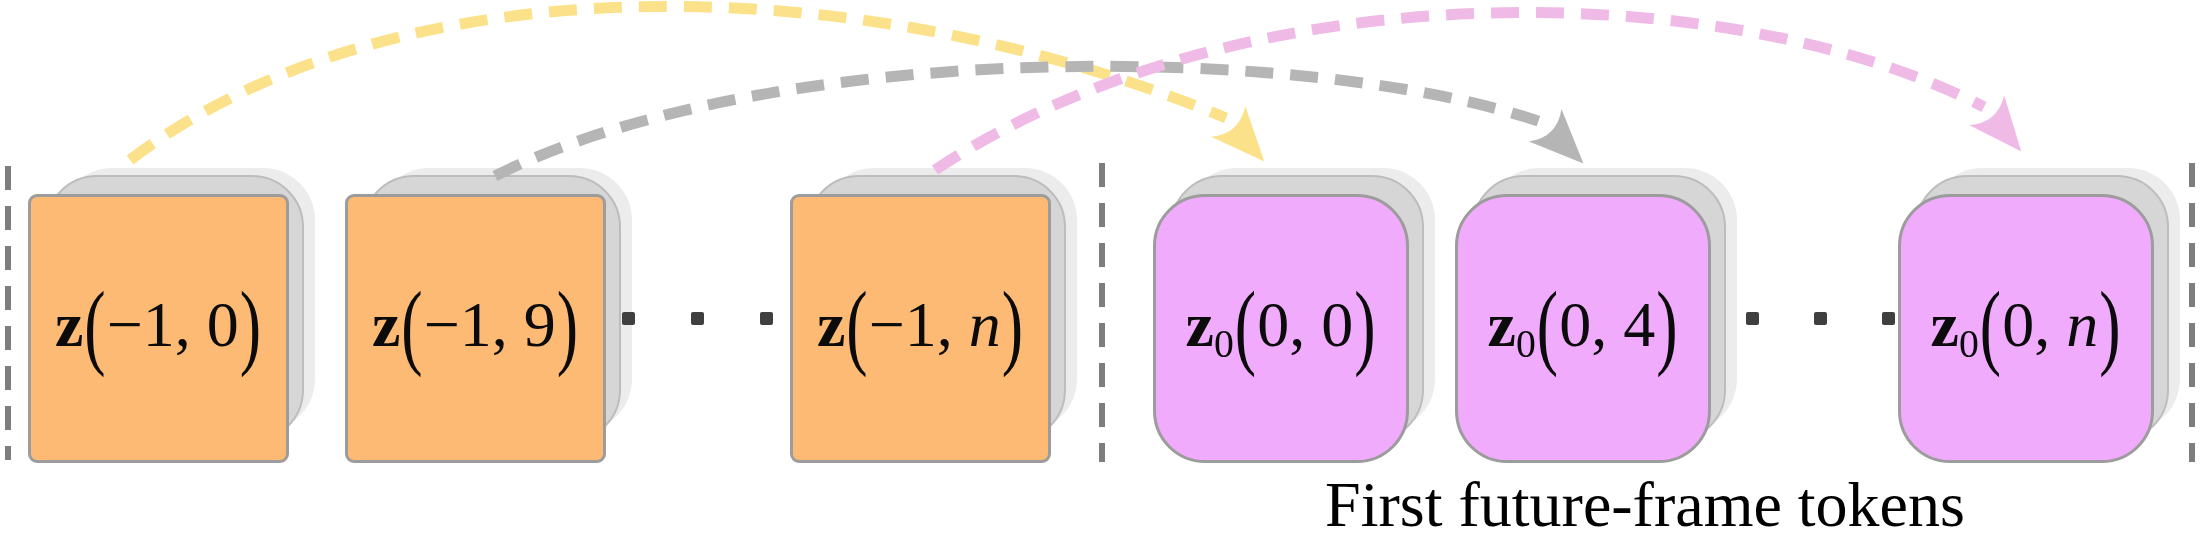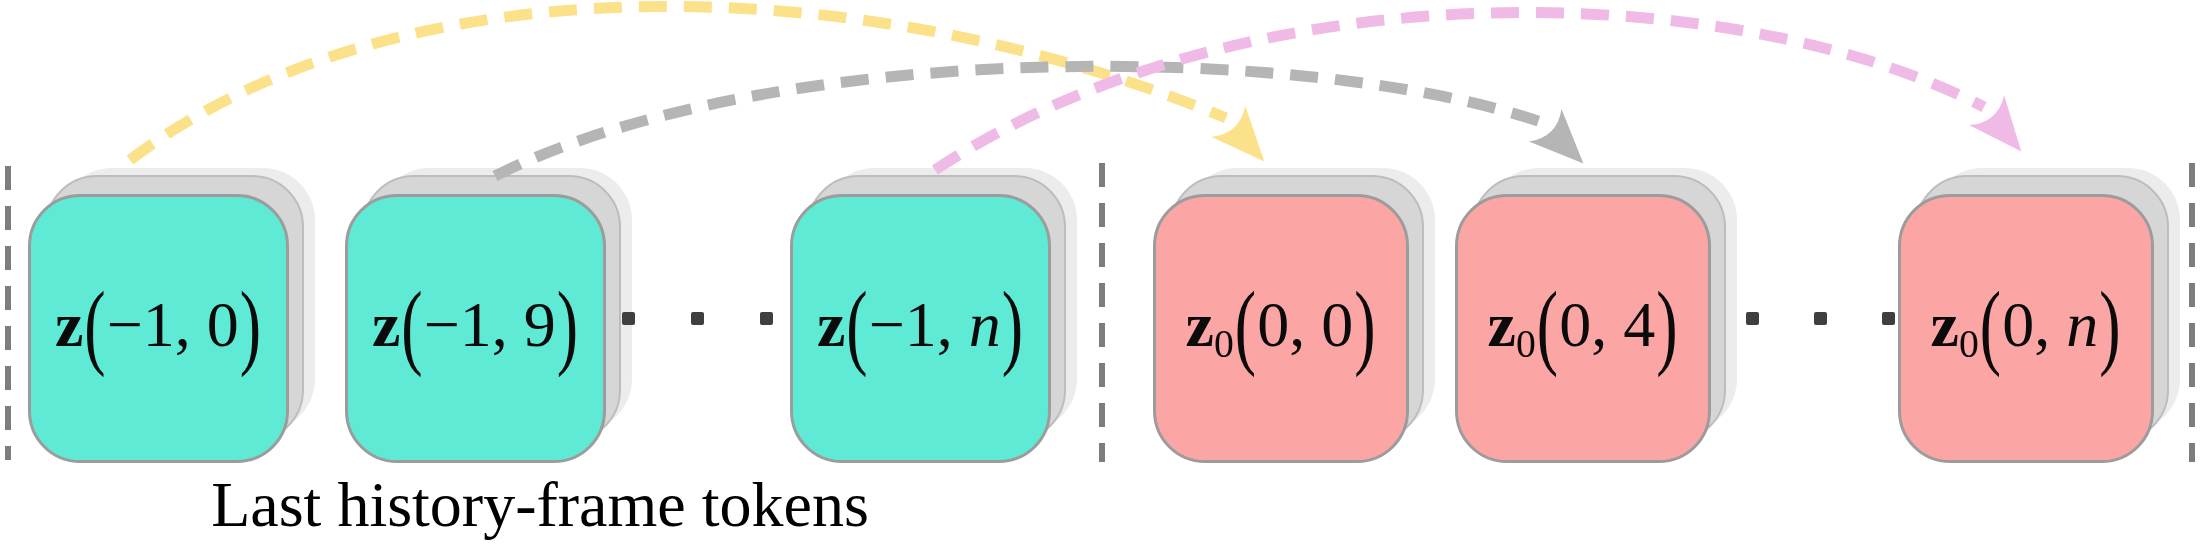--- a/index.html
+++ b/index.html
@@ -12,22 +12,22 @@
   }
   
   .token{position:absolute;top:166px;height:306px;}
   .token .card{position:absolute;border-radius:52px;height:263px;}
   .g .card{width:255px;}
   .b .card{width:250px;}
   .c-out{left:32px;top:2px;background:#ececec;}
   .c-mid{left:17px;top:9px;background:#d6d6d6;border:2px solid #bdbdbd;}
   .c-front{left:0;top:28px;border:3px solid #9c9c9c;
            display:flex;align-items:center;justify-content:center;}
-  .g .c-front{background:#5eead4;}
-  .b .c-front{background:#fca5a5;}
+  .g .c-front{background:#fdba74;border-radius:9px;}
+  .b .c-front{background:#f0abfc;}
   #tok-g1{left:28px;}  #tok-g2{left:345px;}  #tok-g3{left:790px;}
   #tok-b1{left:1153px;}#tok-b2{left:1455px;} #tok-b3{left:1898px;}
   
   .math{font-size:64px;color:#0b0b0b;white-space:nowrap;line-height:1;}
   .mvar{font-weight:700;font-style:normal;}
   .msub{font-size:0.62em;vertical-align:-0.28em;}
   .mital{font-style:italic;font-weight:400;}
   .paren{display:inline-block;transform:scaleY(1.5);font-weight:400;padding:0 1px;}
   
   .group-label{
@@ -84,21 +84,21 @@
     </div>
   </div>
   <div class="token b" id="tok-b3">
     <div class="card c-out"></div>
     <div class="card c-mid"></div>
     <div class="card c-front">
       <span class="math"><span class="mvar">z</span><sub class="msub">0</sub><span class="paren">(</span><span class="mbody">0, </span><span class="mital">n</span><span class="paren">)</span></span>
     </div>
   </div>
 
-  <div class="group-label" id="label-history">Last history-frame tokens</div>
+  <div class="group-label" id="label-future">First future-frame tokens</div>
 
   <svg id="overlay" viewBox="0 0 2203 546" xmlns="http://www.w3.org/2000/svg">
 
     <line class="sep" x1="8" y1="166" x2="8" y2="460" stroke="#7d7d7d"></line>
     <line class="sep" x1="1102" y1="163" x2="1102" y2="462" stroke="#7d7d7d"></line>
     <line class="sep" x1="2192" y1="163" x2="2192" y2="462" stroke="#7d7d7d"></line>
 
     <rect class="dot" x="622" y="312" width="13" height="13" rx="2"></rect>
     <rect class="dot" x="691" y="312" width="13" height="13" rx="2"></rect>
     <rect class="dot" x="760" y="312" width="13" height="13" rx="2"></rect>

